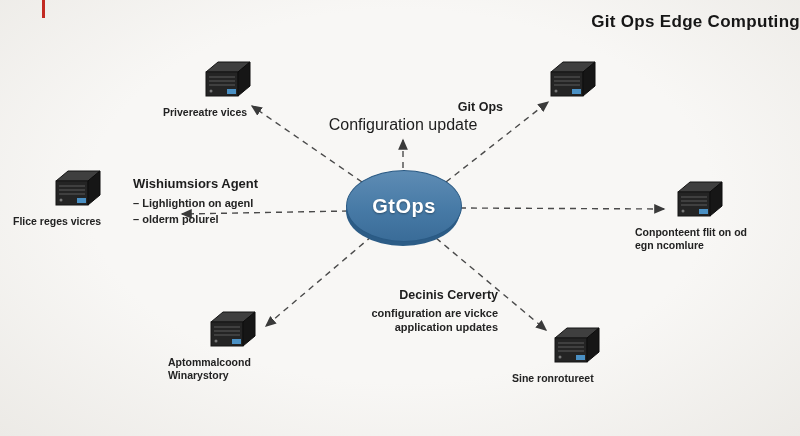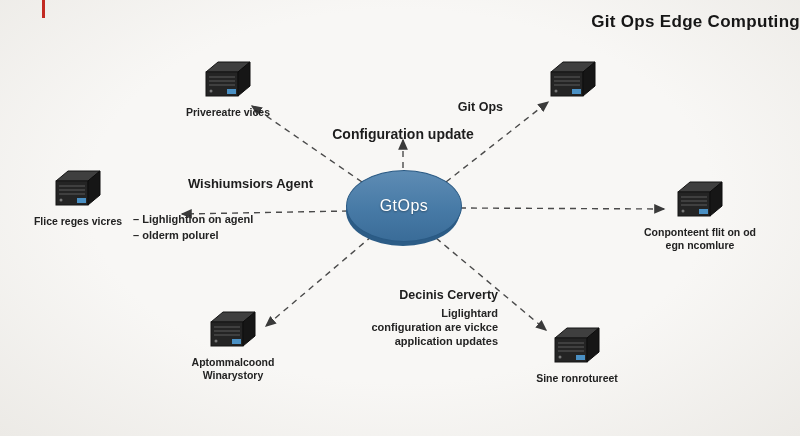--- a/index.html
+++ b/index.html
@@ -26,37 +26,37 @@
     position:absolute;left:0;top:6px;width:114px;height:70px;border-radius:50%;
     background:#2c5c86;
   }
   .center-node .face{
     position:absolute;left:0;top:0;width:114px;height:70px;border-radius:50%;
     background:linear-gradient(180deg,#5e8cb4 0%,#477aa6 55%,#3a6c98 100%);
     border:1px solid #2a5a84;
     display:flex;align-items:center;justify-content:center;
   }
   .center-node .face span{
-    color:#fff;font-weight:normal;font-size:16px;letter-spacing:.5px;
+    color:#fff;font-weight:bold;font-size:20px;letter-spacing:.5px;
     text-shadow:0 1px 2px rgba(0,0,0,.35);
   }
 
-  .device{position:absolute;width:130px;text-align:center;z-index:2;}
+  .device{position:absolute;width:130px;text-align:left;z-index:2;}
   .device .server-icon{display:block;margin:0 auto;}
   .device-label{
     margin-top:4px;font-size:10.5px;font-weight:600;color:#222;line-height:1.25;
   }
 
   .note{position:absolute;z-index:2;color:#1d1d1d;}
   .note-top{left:303px;top:100px;width:200px;text-align:center;}
   .note-top .n-line1{font-size:12.5px;font-weight:bold;text-align:right;}
-  .note-top .n-line2{font-size:14px;font-weight:700;margin-top:12px;}
+  .note-top .n-line2{font-size:16px;font-weight:400;margin-top:2px;}
 
   .note-left{left:133px;top:176px;width:180px;}
-  .note-left .n-head{font-size:13px;font-weight:bold;margin-bottom:20px;text-align:right;}
+  .note-left .n-head{font-size:13px;font-weight:bold;margin-bottom:4px;}
   .note-left .n-item{font-size:11px;font-weight:600;line-height:16px;color:#242424;}
   .note-left .n-item.strong{font-weight:bold;}
 
   .note-bottom{left:298px;top:288px;width:200px;text-align:right;}
   .note-bottom .n-head{font-size:12.5px;font-weight:bold;margin-bottom:4px;}
   .note-bottom .n-line{font-size:11px;font-weight:600;line-height:14px;color:#242424;}
 </style>
 </head>
 <body>
 
@@ -96,21 +96,20 @@
   </div>
 
   <div class="note note-left">
     <div class="n-head">Wishiumsiors Agent</div>
     <div class="n-item">– Lighlightion on agenl</div>
     <div class="n-item">– olderm polurel</div>
   </div>
 
   <div class="note note-bottom">
     <div class="n-head">Decinis Cerverty</div>
-    <div class="n-line">Liglightard</div>
     <div class="n-line">configuration are vickce</div>
     <div class="n-line">application updates</div>
   </div>
 
   <div class="device" style="left:163px;top:58px;">
     <svg class="server-icon" width="56" height="44" viewBox="0 0 56 44">
       <polygon points="6,14 18,4 50,4 38,14" fill="#3f3f3f" stroke="#141414"></polygon>
       <rect x="6" y="14" width="32" height="24" fill="#242424" stroke="#141414"></rect>
       <polygon points="38,14 50,4 50,28 38,38" fill="#161616" stroke="#0c0c0c"></polygon>
       <line x1="9" y1="19" x2="35" y2="19" stroke="#5a5a5a"></line>

